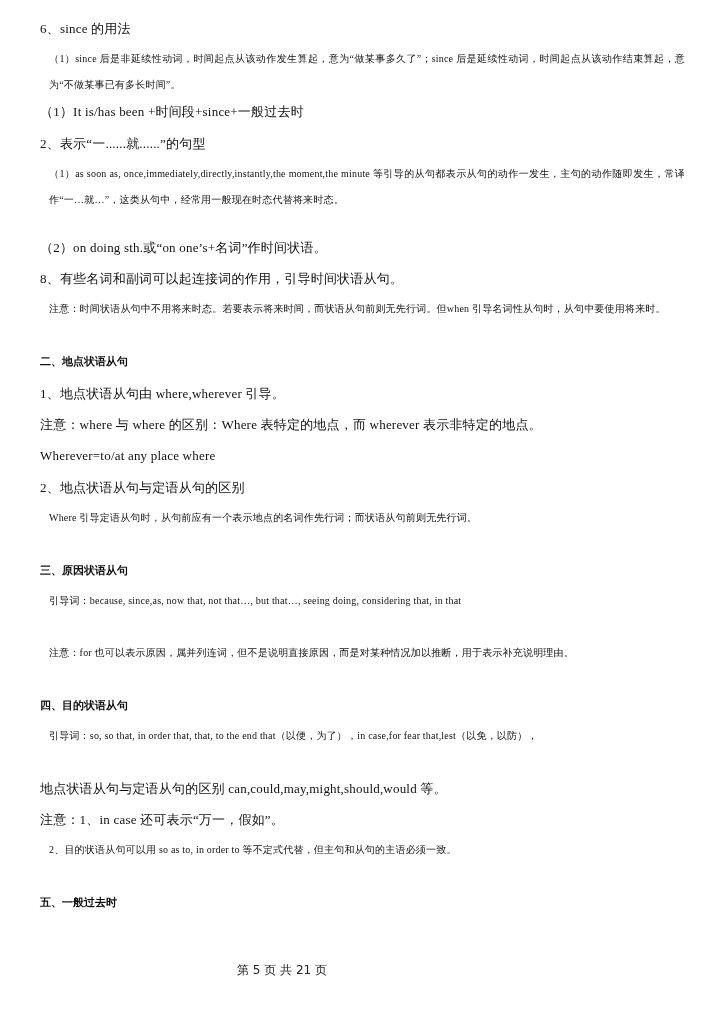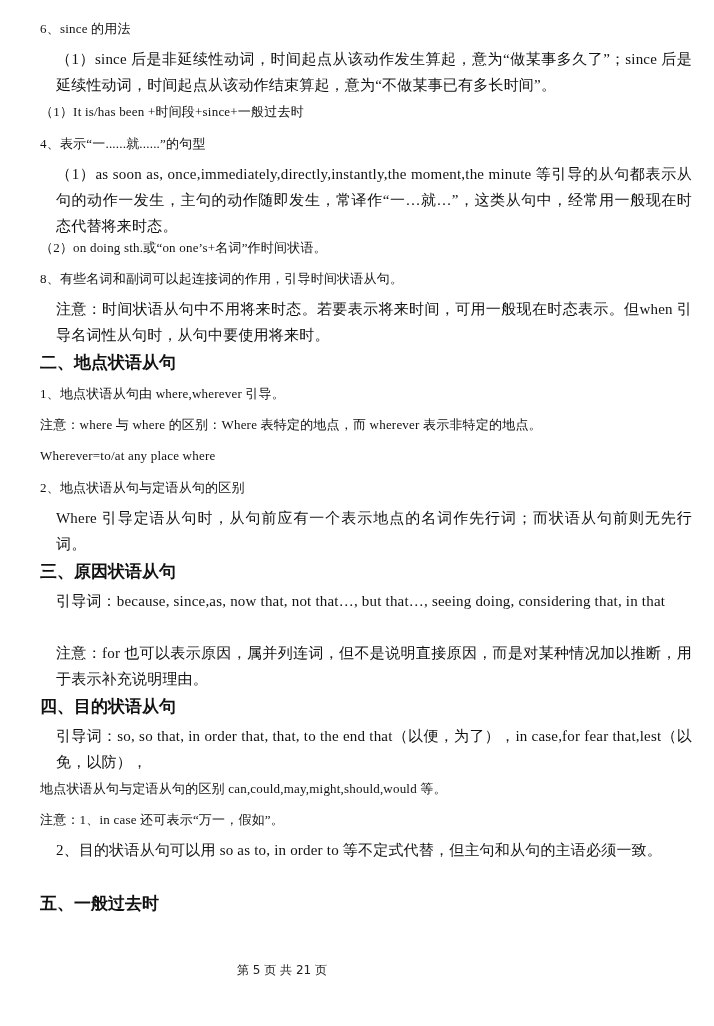--- a/index.html
+++ b/index.html
@@ -1,39 +1,39 @@
 <!DOCTYPE html>
 <html><head>
 <meta charset="utf-8">
 <style>
   html, body { margin: 0; padding: 0; background: #ffffff; }
   body { width: 714px; height: 1026px; position: relative; overflow: hidden;
          font-family: "Liberation Serif", "DejaVu Serif", serif; color: #111; }
   .page { position: absolute; left: 40px; top: 0; width: 636px; }
   .line { position: absolute; left: 0; width: 636px; font-size: 13px; line-height: 22px;
           white-space: nowrap; letter-spacing: 0.2px; }
-  .para { position: absolute; left: 16px; width: 636px; font-size: 15px; line-height: 26px;
+  .para { position: absolute; left: 9px; width: 636px; font-size: 10px; line-height: 26px;
           text-align: justify; text-align-last: left; letter-spacing: 0.2px; }
-  .heading { position: absolute; left: 0; font-size: 17px; line-height: 22px;
+  .heading { position: absolute; left: 0; font-size: 11px; line-height: 22px;
              font-family: "DejaVu Sans", "Liberation Sans", sans-serif; font-weight: bold; }
   .footer { position: absolute; left: 0; width: 564px; top: 962px; text-align: center;
             font-size: 12px; font-family: "DejaVu Sans", sans-serif; color: #222; }
 </style>
 </head>
 <body>
 
 <div class="page">
   <div class="line" style="top:18px">6、since 的用法</div>
   <div class="para" style="top:46px">（1）since 后是非延续性动词，时间起点从该动作发生算起，意为“做某事多久了”；since 后是延续性动词，时间起点从该动作结束算起，意为“不做某事已有多长时间”。</div>
   <div class="line" style="top:101px">（1）It is/has been +时间段+since+一般过去时</div>
-  <div class="line" style="top:133px">4、表示“一......就......”的句型</div>
+  <div class="line" style="top:133px">2、表示“一......就......”的句型</div>
   <div class="para" style="top:161px">（1）as soon as, once,immediately,directly,instantly,the moment,the minute 等引导的从句都表示从句的动作一发生，主句的动作随即发生，常译作“一…就…”，这类从句中，经常用一般现在时态代替将来时态。</div>
   <div class="line" style="top:237px">（2）on doing sth.或“on one’s+名词”作时间状语。</div>
   <div class="line" style="top:268px">8、有些名词和副词可以起连接词的作用，引导时间状语从句。</div>
-  <div class="para" style="top:296px">注意：时间状语从句中不用将来时态。若要表示将来时间，可用一般现在时态表示。但when 引导名词性从句时，从句中要使用将来时。</div>
+  <div class="para" style="top:296px">注意：时间状语从句中不用将来时态。若要表示将来时间，而状语从句前则无先行词。但when 引导名词性从句时，从句中要使用将来时。</div>
   <div class="heading" style="top:351px">二、地点状语从句</div>
   <div class="line" style="top:383px">1、地点状语从句由 where,wherever 引导。</div>
   <div class="line" style="top:414px">注意：where 与 where 的区别：Where 表特定的地点，而 wherever 表示非特定的地点。</div>
   <div class="line" style="top:445px">Wherever=to/at any place where</div>
   <div class="line" style="top:477px">2、地点状语从句与定语从句的区别</div>
   <div class="para" style="top:505px">Where 引导定语从句时，从句前应有一个表示地点的名词作先行词；而状语从句前则无先行词。</div>
   <div class="heading" style="top:560px">三、原因状语从句</div>
   <div class="para" style="top:588px">引导词：because, since,as, now that, not that…, but that…, seeing doing, considering that, in that</div>
   <div class="para" style="top:640px">注意：for 也可以表示原因，属并列连词，但不是说明直接原因，而是对某种情况加以推断，用于表示补充说明理由。</div>
   <div class="heading" style="top:695px">四、目的状语从句</div>

